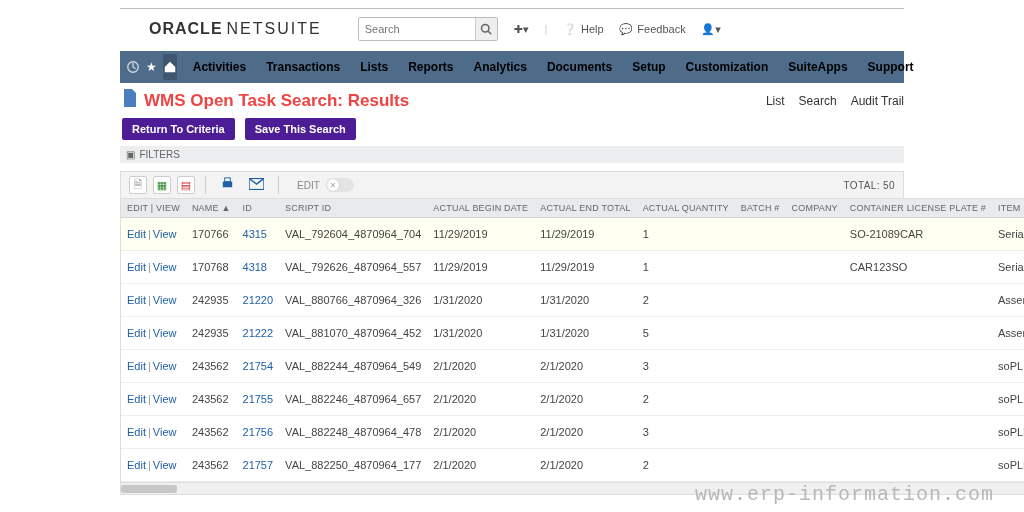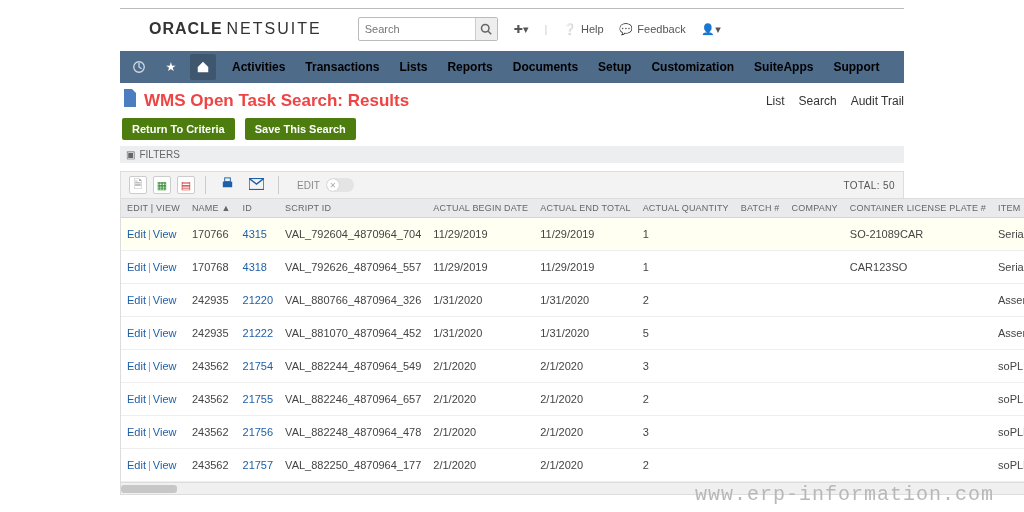--- a/index.html
+++ b/index.html
@@ -20,21 +20,21 @@
   .navicon.star { color:#fff; }
   .navmenu { display:flex; gap:0; }
   .navmenu .navitem { color:#000000; font-size:12px; font-weight:700; padding:8px 10px; cursor:pointer;text-align:right;}
   .pagehdr { display:flex; align-items:center; justify-content:space-between; padding: 6px 0 4px 2px;}
   .pagehdr-left{display:flex;align-items:center;gap:6px;}
   .pageicon { color:#4b7dbf; font-size:18px; }
   .pagetitle { font-weight:700; font-size:17px; color:#ef4444; }
   .pagelinks { display:flex; gap:14px; font-size:12px; color:#333; }
   .pagelinks span{cursor:pointer;}
   .btnrow { display:flex; gap:10px; padding:2px 0 6px 2px;}
-  .btnblue { background:#4d7c0f; color:#fff; font-weight:700; font-size:11px; padding:5px 10px; border-radius:2px; cursor:pointer; }
+  .btnblue { background:#4c1d95; color:#fff; font-weight:700; font-size:11px; padding:5px 10px; border-radius:2px; cursor:pointer; }
   .filters { background:#eceef0; padding:3px 6px; color:#666; font-size:10px; display:flex; align-items:center; gap:4px;}
   .toolbar { display:flex; align-items:center; justify-content:space-between; background:#f3f3f3; border:1px solid #ddd; border-bottom: none; padding:4px 8px; margin-top:8px;}
   .toolbar-left { display:flex; align-items:center; gap:6px;}
   .tbicon { width:18px; height:18px; display:flex;align-items:center;justify-content:center; border:1px solid #ccc; border-radius:2px; font-size:11px; cursor:pointer; background:#fff;}
   .tbicon.green{color:#2e8b2e;}
   .tbicon.red{color:#c33;}
   .tbsep{width:1px;height:18px;background:#ccc;margin:0 4px;}
   .tbplain{color:#1f5fa8;font-size:14px;cursor:pointer;padding:0 4px;}
   .editpill { margin-left:8px; display:flex; align-items:center; gap:6px; font-size:10px; color:#888;}
   .editpill .pill{ width:28px;height:14px;border-radius:8px;background:#e4e4e4;display:flex;align-items:center;justify-content:flex-start;padding:1px;}
@@ -101,20 +101,21 @@
     <div class="navicon home">
       <svg width="14" height="14" viewBox="0 0 16 16">
           <path d="M2 8 L8 2 L14 8 V14 H2 Z" fill="#fff"></path>
         </svg>
     </div>
     <div class="navmenu" id="navmenu">
         <div class="navitem">Activities</div>
         <div class="navitem">Transactions</div>
         <div class="navitem">Lists</div>
         <div class="navitem">Reports</div>
+        <div class="navitem">Analytics</div>
         <div class="navitem">Documents</div>
         <div class="navitem">Setup</div>
         <div class="navitem">Customization</div>
         <div class="navitem">SuiteApps</div>
         <div class="navitem">Support</div>
       </div>
   </div>
 
   <div class="pagehdr">
     <div class="pagehdr-left">

